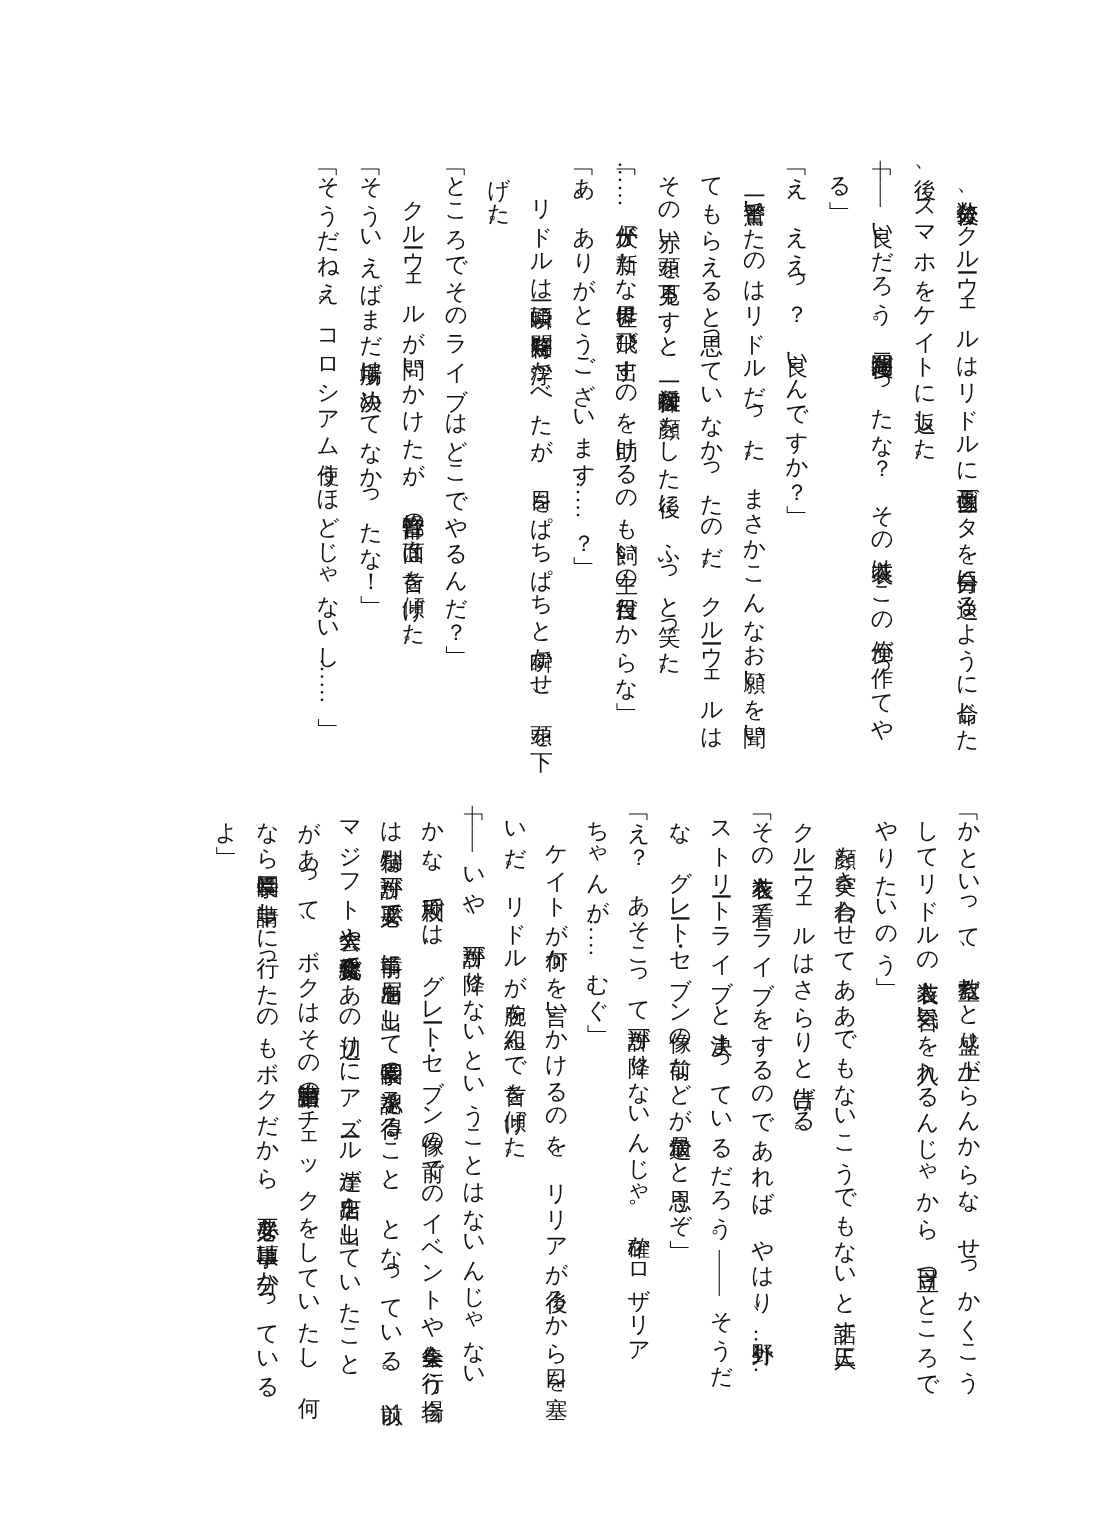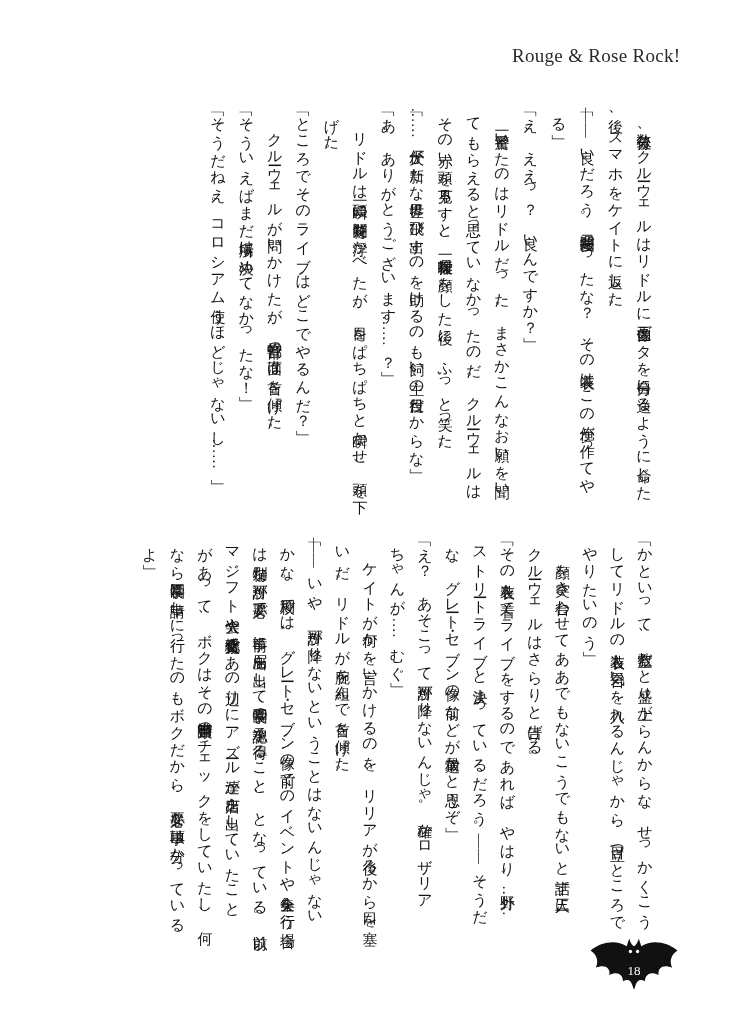--- a/index.html
+++ b/index.html
@@ -72,21 +72,20 @@
     color: #ffffff;
     font-size: 13px;
     font-family: "Liberation Serif", "DejaVu Serif", serif;
   }
 </style>
 </head>
 <body>
 
 <div class="page">
 
-  <div class="running-header">Rouge &amp; Rose Rock!</div>
 
   <div id="section-top" class="vtext">
       <p>　数分後、クルーウェルはリドルに画像データを自分に送るように命じた後、スマホをケイトに返した。</p>
       <p>「――良いだろう。二週間後だったな？　その衣装はこの俺が作ってやる」</p>
       <p>「え、ええっ？　良いんですか？」</p>
       <p>　一番驚いたのはリドルだった。まさかこんなお願いを聞いてもらえると思っていなかったのだ。クルーウェルはその赤い頭を見下ろすと、一瞬複雑な顔をした後に、ふっと笑った。</p>
       <p>「……仔犬が新たな世界に飛び出すのを助けるのも飼い主の役目だからな」</p>
       <p>「あ、ありがとうございます……？」</p>
       <p>　リドルは一瞬頭に疑問符を浮かべたが、目をぱちぱちと瞬かせ、頭を下げた。</p>
       <p>「ところでそのライブはどこでやるんだ？」</p>
@@ -97,39 +96,14 @@
 
   <div id="section-bottom" class="vtext">
       <p>「かといって、教室だと盛り上がらんからな。せっかくこうしてリドルの衣装も気合いを入れるんじゃから、目立つところでやりたいのう」</p>
       <p>　顔を突き合わせてああでもないこうでもないと話す三人に、クルーウェルはさらりと告げる。</p>
       <p>「その衣装を着てライブをするのであれば、やはり、野外……ストリートライブと決まっているだろう。――そうだな、グレート・セブン像の前などが最適かと思うぞ」</p>
       <p>「え？　あそこって許可が降りないんじゃ。確かロザリアちゃんが……むぐ」</p>
       <p>　ケイトが何かを言いかけるのを、リリアが後ろから口を塞いだ。リドルが腕を組んで首を傾げた。</p>
       <p>「――いや、許可が降りないということはないんじゃないかな。校則では、グレート・セブン像の前でのイベントや集会を行う場合は特別な許可が必要で、事前に届出を出して学園長の承認を得ること、となっている。以前マジフト大会や総合文化祭であの辺りにアズール達が出店を出していたことがあって、ボクはその申請書類のチェックをしていたし、何なら学園長に申請しに行ったのもボクだから、必要な事項は分かっているよ」</p>
     </div>
 
-  <div class="ornament">
-    <svg viewBox="0 0 86 52" aria-hidden="true">
-      <path fill="#111111" d="
-        M43,10
-        C41.5,9 39.5,7 38.5,2.5
-        L36,10
-        C26,3.5 12,5.5 1.5,14
-        C7.5,18 9.5,24 6.5,30.5
-        C14.5,27 20.5,30 19.5,37.5
-        C26.5,33.5 32.5,36.5 32.5,43.5
-        C37.5,40.5 40.5,43 42,49
-        L43,51.5
-        L44,49
-        C45.5,43 48.5,40.5 53.5,43.5
-        C53.5,36.5 59.5,33.5 66.5,37.5
-        C65.5,30 71.5,27 79.5,30.5
-        C76.5,24 78.5,18 84.5,14
-        C74,5.5 60,3.5 50,10
-        L47.5,2.5
-        C46.5,7 44.5,9 43,10 Z"></path>
-      <circle cx="39.6" cy="15" r="1.6" fill="#ffffff"></circle>
-      <circle cx="46.4" cy="15" r="1.6" fill="#ffffff"></circle>
-    </svg>
-    <div class="page-number">18</div>
-  </div>
 
 </div>
 
 </body></html>

